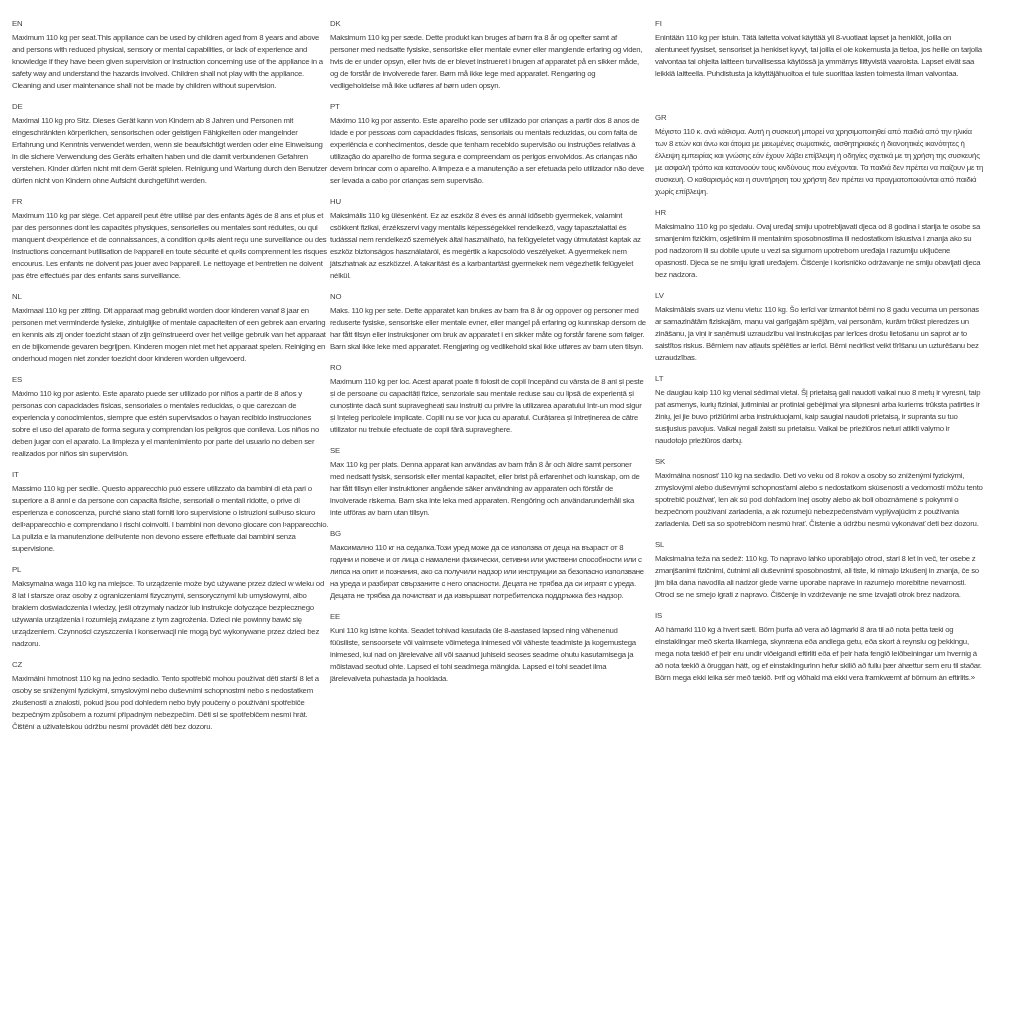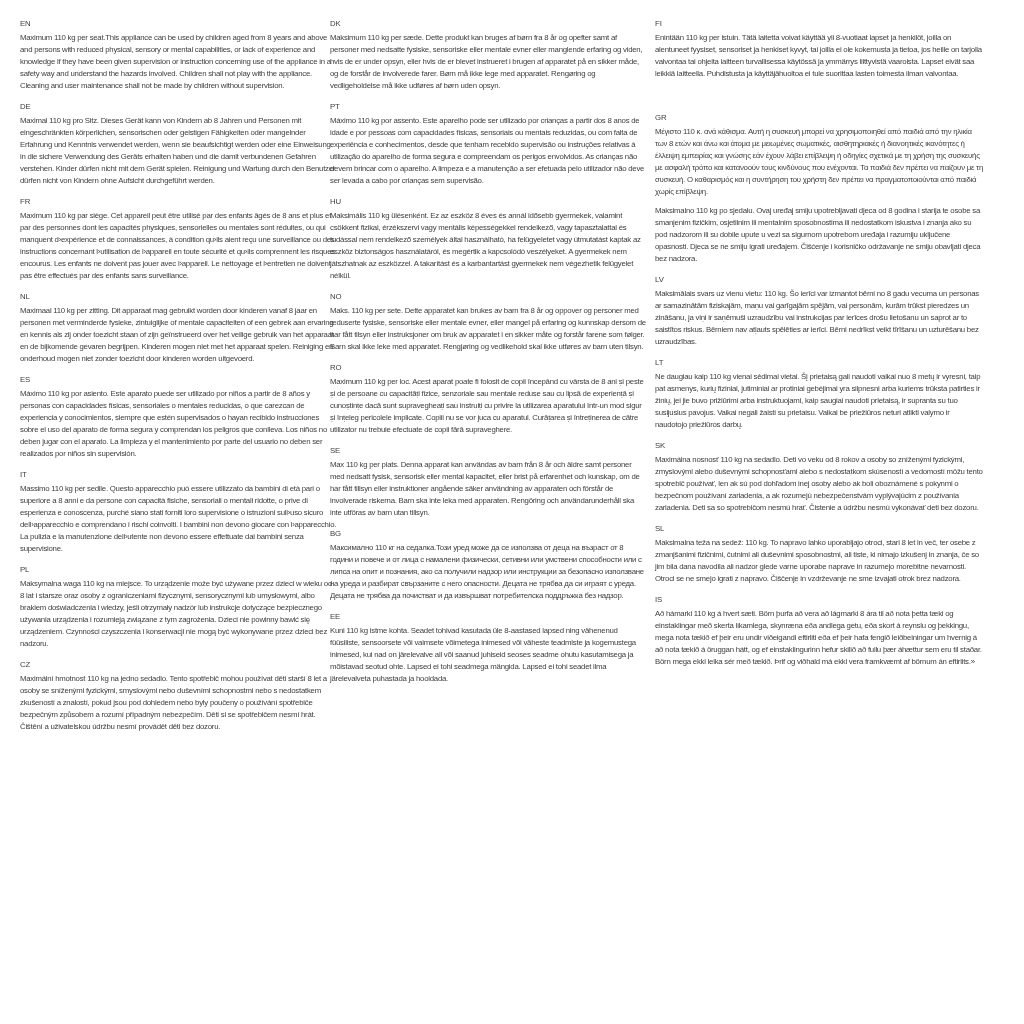--- a/index.html
+++ b/index.html
@@ -12,21 +12,21 @@
     width: 1024px;
     height: 1024px;
     background: #ffffff;
     overflow: hidden;
     font-family: "Liberation Sans", sans-serif;
   }
   .col {
     position: absolute;
     top: 16px;
   }
-  .col-1 { left: 20px;  width: 318px; }
+  .col-1 { left: 12px;  width: 318px; }
   .col-2 { left: 330px; width: 317px; }
   .col-3 { left: 655px; width: 328px; }
   .lang-block { margin: 0; }
   .lang-block:not(:first-child) { margin-top: 7px; }
   .lang-block.extra-gap { margin-top: 30px; }
   .lang-code {
     margin: 0;
     font-size: 7.8px;
     line-height: 16px;
     font-weight: 400;
@@ -117,20 +117,21 @@
   <div class="col col-3">
       <div class="lang-block">
         <div class="lang-code">FI</div>
         <p class="lang-text">Enintään 110 kg per istuin. Tätä laitetta voivat käyttää yli 8-vuotiaat lapset ja henkilöt, joilla on alentuneet fyysiset, sensoriset ja henkiset kyvyt, tai joilla ei ole kokemusta ja tietoa, jos heille on tarjolla valvontaa tai ohjeita laitteen turvallisessa käytössä ja ymmärrys liittyvistä vaaroista. Lapset eivät saa leikkiä laitteella. Puhdistusta ja käyttäjähuoltoa ei tule suorittaa lasten toimesta ilman valvontaa.</p>
       </div>
       <div class="lang-block extra-gap">
         <div class="lang-code">GR</div>
         <p class="lang-text">Μέγιστο 110 κ. ανά κάθισμα. Αυτή η συσκευή μπορεί να χρησιμοποιηθεί από παιδιά από την ηλικία των 8 ετών και άνω και άτομα με μειωμένες σωματικές, αισθητηριακές ή διανοητικές ικανότητες ή έλλειψη εμπειρίας και γνώσης εάν έχουν λάβει επίβλεψη ή οδηγίες σχετικά με τη χρήση της συσκευής με ασφαλή τρόπο και κατανοούν τους κινδύνους που ενέχονται. Τα παιδιά δεν πρέπει να παίζουν με τη συσκευή. Ο καθαρισμός και η συντήρηση του χρήστη δεν πρέπει να πραγματοποιούνται από παιδιά χωρίς επίβλεψη.</p>
       </div>
       <div class="lang-block">
+        <div class="lang-code">HR</div>
         <p class="lang-text">Maksimalno 110 kg po sjedalu. Ovaj uređaj smiju upotrebljavati djeca od 8 godina i starija te osobe sa smanjenim fizičkim, osjetilnim ili mentalnim sposobnostima ili nedostatkom iskustva i znanja ako su pod nadzorom ili su dobile upute u vezi sa sigurnom upotrebom uređaja i razumiju uključene opasnosti. Djeca se ne smiju igrati uređajem. Čišćenje i korisničko održavanje ne smiju obavljati djeca bez nadzora.</p>
       </div>
       <div class="lang-block">
         <div class="lang-code">LV</div>
         <p class="lang-text">Maksimālais svars uz vienu vietu: 110 kg. Šo ierīci var izmantot bērni no 8 gadu vecuma un personas ar samazinātām fiziskajām, maņu vai garīgajām spējām, vai personām, kurām trūkst pieredzes un zināšanu, ja viņi ir saņēmuši uzraudzību vai instrukcijas par ierīces drošu lietošanu un saprot ar to saistītos riskus. Bērniem nav atļauts spēlēties ar ierīci. Bērni nedrīkst veikt tīrīšanu un uzturēšanu bez uzraudzības.</p>
       </div>
       <div class="lang-block">
         <div class="lang-code">LT</div>
         <p class="lang-text">Ne daugiau kaip 110 kg vienai sėdimai vietai. Šį prietaisą gali naudoti vaikai nuo 8 metų ir vyresni, taip pat asmenys, kurių fiziniai, jutiminiai ar protiniai gebėjimai yra silpnesni arba kuriems trūksta patirties ir žinių, jei jie buvo prižiūrimi arba instruktuojami, kaip saugiai naudoti prietaisą, ir supranta su tuo susijusius pavojus. Vaikai negali žaisti su prietaisu. Vaikai be priežiūros neturi atlikti valymo ir naudotojo priežiūros darbų.</p>
       </div>

